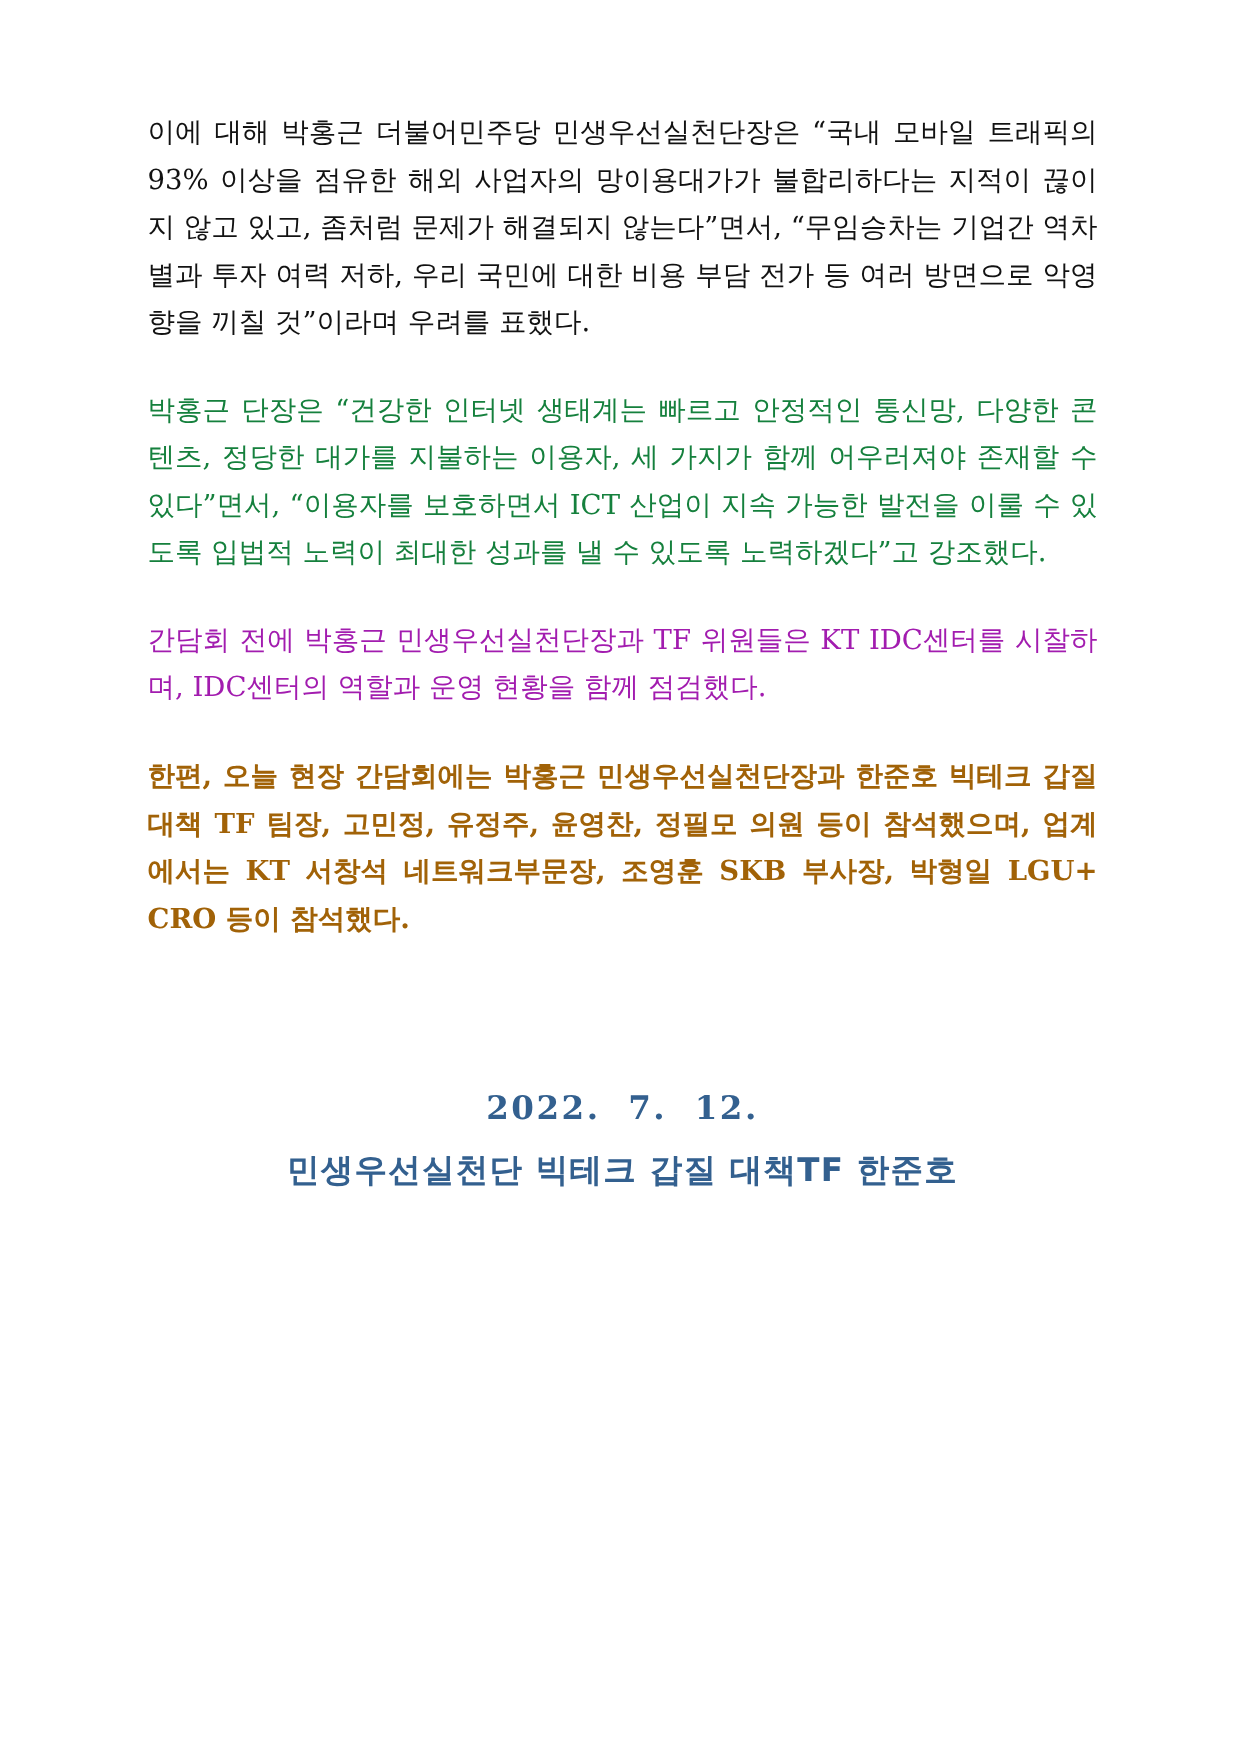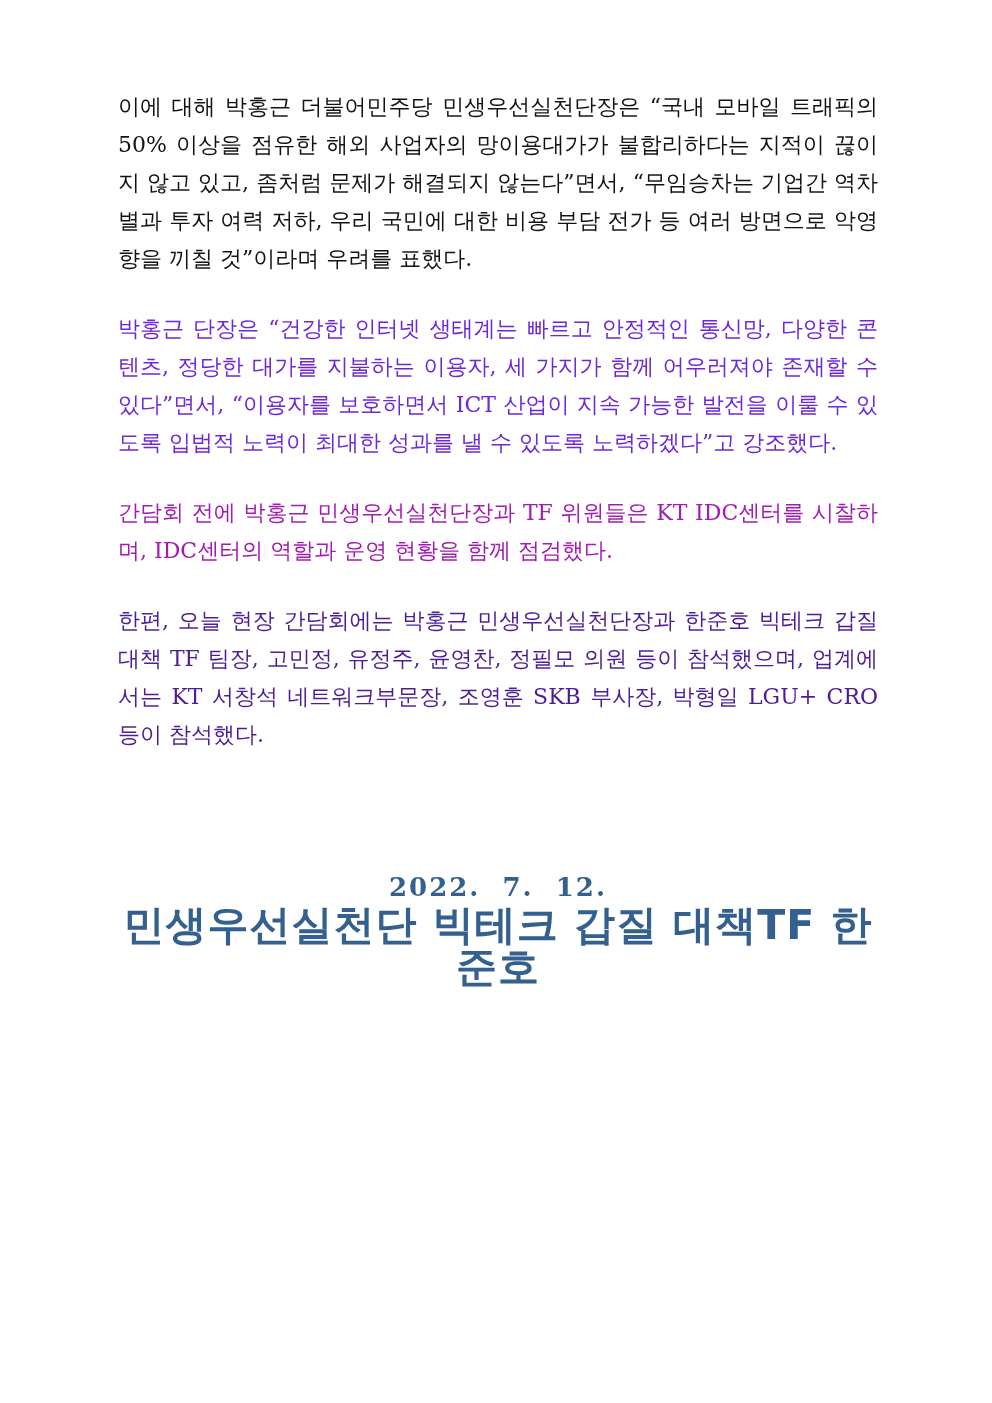--- a/index.html
+++ b/index.html
@@ -37,33 +37,34 @@
     font-family: "DejaVu Serif", "Liberation Serif", serif;
     font-weight: bold;
     font-size: 26px;
     line-height: 34px;
     letter-spacing: 2px;
     white-space: pre;
   }
   .sign-name {
     font-family: "DejaVu Sans", "Liberation Sans", sans-serif;
     font-weight: bold;
-    font-size: 41px;
+    font-size: 26px;
     line-height: 42px;
     letter-spacing: 1px;
+    margin-top: 12px;
   }
 </style>
 </head>
 <body>
 
 <div class="page">
   <div class="content">
-    <p class="body-par" style="color: rgb(18, 18, 18);">이에 대해 박홍근 더불어민주당 민생우선실천단장은 “국내 모바일 트래픽의 50% 이상을 점유한 해외 사업자의 망이용대가가 불합리하다는 지적이 끊이지 않고 있고, 좀처럼 문제가 해결되지 않는다”면서, “무임승차는 기업간 역차별과 투자 여력 저하, 우리 국민에 대한 비용 부담 전가 등 여러 방면으로 악영향을 끼칠 것”이라며 우려를 표했다.</p>
-    <p class="body-par" style="color: #6d28d9;">박홍근 단장은 “건강한 인터넷 생태계는 빠르고 안정적인 통신망, 다양한 콘텐츠, 정당한 대가를 지불하는 이용자, 세 가지가 함께 어우러져야 존재할 수 있다”면서, “이용자를 보호하면서 ICT 산업이 지속 가능한 발전을 이룰 수 있도록 입법적 노력이 최대한 성과를 낼 수 있도록 노력하겠다”고 강조했다.</p>
+    <p class="body-par" style="color: rgb(18, 18, 18);">이에 대해 박홍근 더불어민주당 민생우선실천단장은 “국내 모바일 트래픽의 93% 이상을 점유한 해외 사업자의 망이용대가가 불합리하다는 지적이 끊이지 않고 있고, 좀처럼 문제가 해결되지 않는다”면서, “무임승차는 기업간 역차별과 투자 여력 저하, 우리 국민에 대한 비용 부담 전가 등 여러 방면으로 악영향을 끼칠 것”이라며 우려를 표했다.</p>
+    <p class="body-par" style="color: #15803d;">박홍근 단장은 “건강한 인터넷 생태계는 빠르고 안정적인 통신망, 다양한 콘텐츠, 정당한 대가를 지불하는 이용자, 세 가지가 함께 어우러져야 존재할 수 있다”면서, “이용자를 보호하면서 ICT 산업이 지속 가능한 발전을 이룰 수 있도록 입법적 노력이 최대한 성과를 낼 수 있도록 노력하겠다”고 강조했다.</p>
     <p class="body-par" style="color: #a21caf;">간담회 전에 박홍근 민생우선실천단장과 TF 위원들은 KT IDC센터를 시찰하며, IDC센터의 역할과 운영 현황을 함께 점검했다.</p>
-    <p class="body-par" style="color: #4c1d95;">한편, 오늘 현장 간담회에는 박홍근 민생우선실천단장과 한준호 빅테크 갑질대책 TF 팀장, 고민정, 유정주, 윤영찬, 정필모 의원 등이 참석했으며, 업계에서는 KT 서창석 네트워크부문장, 조영훈 SKB 부사장, 박형일 LGU+ CRO 등이 참석했다.</p>
+    <p class="body-par" style="color: #a16207; font-weight: bold;">한편, 오늘 현장 간담회에는 박홍근 민생우선실천단장과 한준호 빅테크 갑질대책 TF 팀장, 고민정, 유정주, 윤영찬, 정필모 의원 등이 참석했으며, 업계에서는 KT 서창석 네트워크부문장, 조영훈 SKB 부사장, 박형일 LGU+ CRO 등이 참석했다.</p>
 
     <div class="sign-block">
       <div class="sign-date" style="color: rgb(51, 96, 143);">2022.  7.  12.</div>
       <div class="sign-name" style="color: rgb(51, 96, 143);">민생우선실천단 빅테크 갑질 대책TF 한준호</div>
     </div>
   </div>
 </div>
 
 </body></html>

